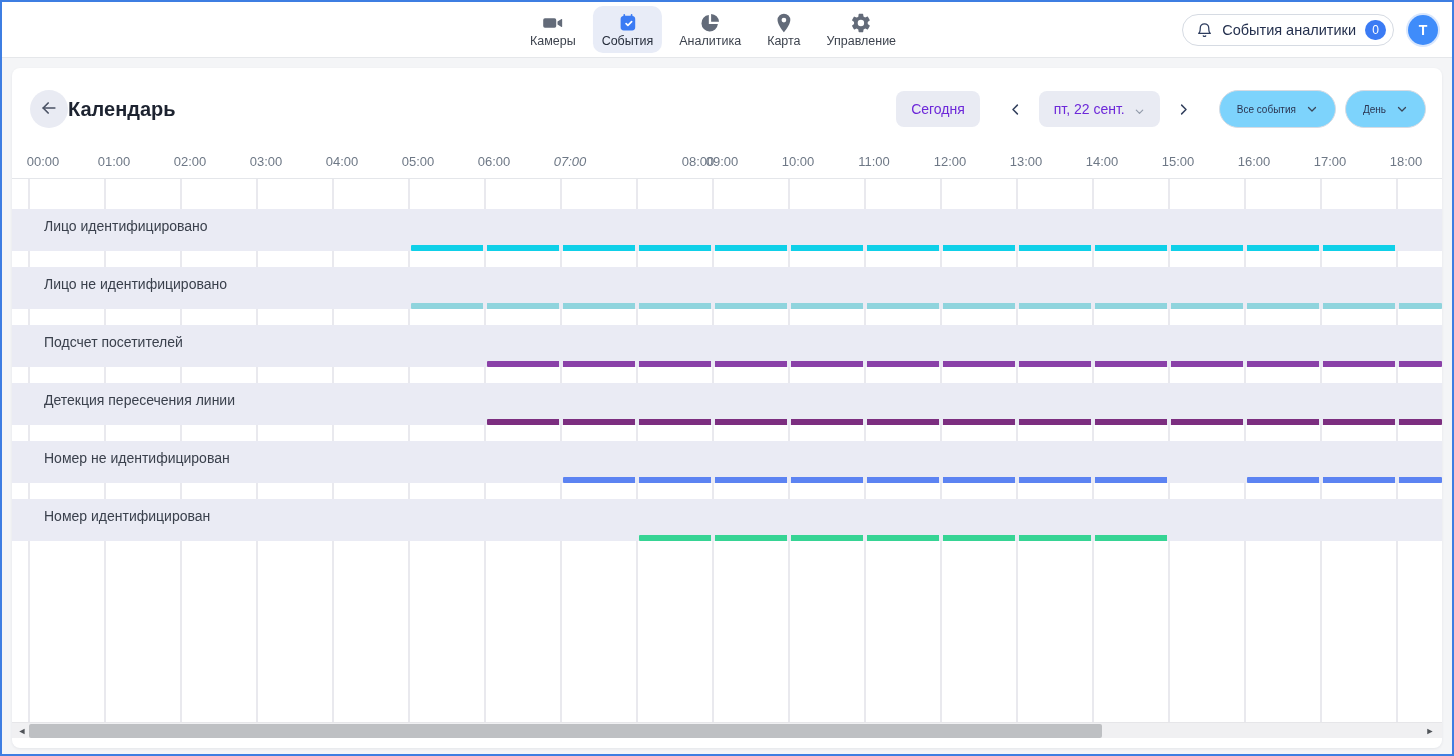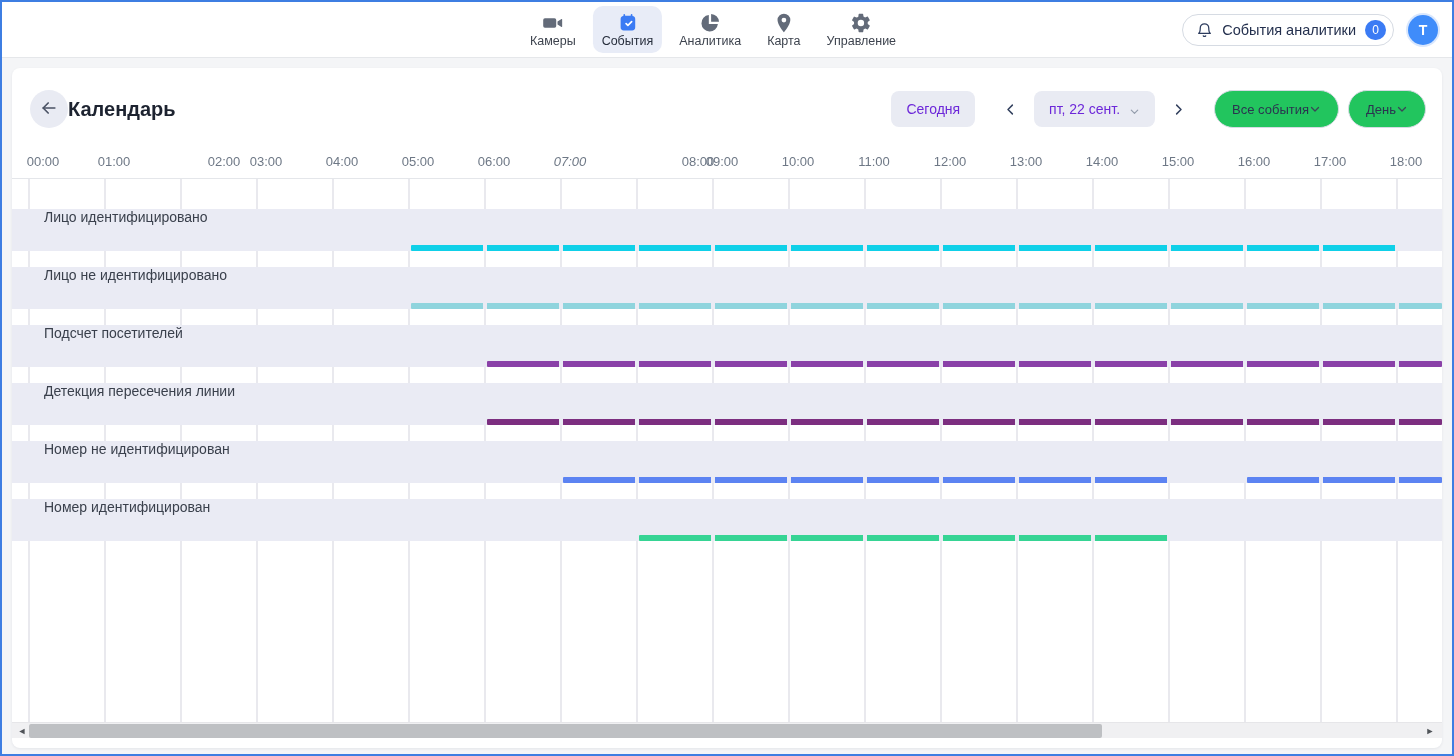--- a/index.html
+++ b/index.html
@@ -66,40 +66,40 @@
   .hdr-spacer { margin-left: auto; }
   .btn-gray {
     height: 36px; border: none; border-radius: 8px; background: #e9ebf3; color: #6d28d9;
     font-size: 14px; padding: 0 15px; cursor: pointer; display: flex; align-items: center; gap: 9px;
     font-family: "Liberation Sans", sans-serif; white-space: nowrap;
   }
   .chev-nav { background: none; border: none; cursor: pointer; color: #33415e; padding: 4px; display:flex; }
   .chev-nav svg { width: 15px; height: 15px; }
   .chev-sm { width: 11px; height: 11px; color: #939cab; }
   .pill {
-    height: 38px; border: 1px solid #d6dbe3; border-radius: 19px; background: #22c55e; color: #2b3450;
-    font-size: 13px; padding: 0 17px; cursor: pointer; display: flex; align-items: center; 
+    height: 38px; border: 1px solid #d6dbe3; border-radius: 19px; background: #7dd3fc; color: #2b3450;
+    font-size: 10px; padding: 0 17px; cursor: pointer; display: flex; align-items: center; gap: 10px;
     font-family: "Liberation Sans", sans-serif; white-space: nowrap;
   }
   .pill .chev-sm { width: 12px; height: 12px; color: #3a4556; }
   
   .timeline { position: absolute; inset: 0; }
   .hour-label {
     position: absolute; top: 86px; transform: translateX(-50%);
     font-size: 13px; color: #6e7886; white-space: nowrap;
   }
   .tl-topline { position: absolute; top: 110px; left: 0; right: 0; height: 1px; background: #e4e6ea; }
   .grid-strip {
     position: absolute; left: 0; right: 0; background: #fff;
     background-image: repeating-linear-gradient(90deg, #e9e9ee 0 2px, transparent 2px 76px);
     background-position-x: 16px;
   }
   .row-band {
     position: absolute; left: 0; right: 0; height: 42px; background: #eaebf4;
-    display: flex; padding: 0 0 8px 32px;
+    display: flex; align-items: center; padding: 0 0 8px 32px;
   }
   .row-label { font-size: 14px; color: #3a404c; }
   .event-line { position: absolute; bottom: 0; height: 6px; border-radius: 1px; }
   
   .h-scrollbar {
     position: absolute; left: 0; right: 0; top: 654px; height: 16px; background: #f0f0f2;
     border-top: 1px solid #e6e6e9;
   }
   .h-thumb { position: absolute; top: 1px; height: 14px; background: #bec0c3; border-radius: 2px; }
   .sb-arrow {
@@ -214,21 +214,21 @@
           <svg viewBox="0 0 24 24" fill="none" stroke="currentColor" stroke-width="2.6" stroke-linecap="round" stroke-linejoin="round" width="12" height="12">
               <path d="M5 9l7 7 7-7"></path>
             </svg>
         </span>
       </button>
     </div>
 
     <div class="timeline" id="timeline">
         <div class="hour-label" style="left: 31px;">00:00</div>
         <div class="hour-label" style="left: 102px;">01:00</div>
-        <div class="hour-label" style="left: 178px; margin-left: 34px;">02:00</div>
+        <div class="hour-label" style="left: 178px;">02:00</div>
         <div class="hour-label" style="left: 254px;">03:00</div>
         <div class="hour-label" style="left: 330px;">04:00</div>
         <div class="hour-label" style="left: 406px;">05:00</div>
         <div class="hour-label" style="left: 482px;">06:00</div>
         <div class="hour-label" style="left: 558px; font-style: italic;">07:00</div>
         <div class="hour-label" style="left: 658px; margin-left: 28px;">08:00</div>
         <div class="hour-label" style="left: 710px;">09:00</div>
         <div class="hour-label" style="left: 786px;">10:00</div>
         <div class="hour-label" style="left: 862px;">11:00</div>
         <div class="hour-label" style="left: 938px;">12:00</div>

